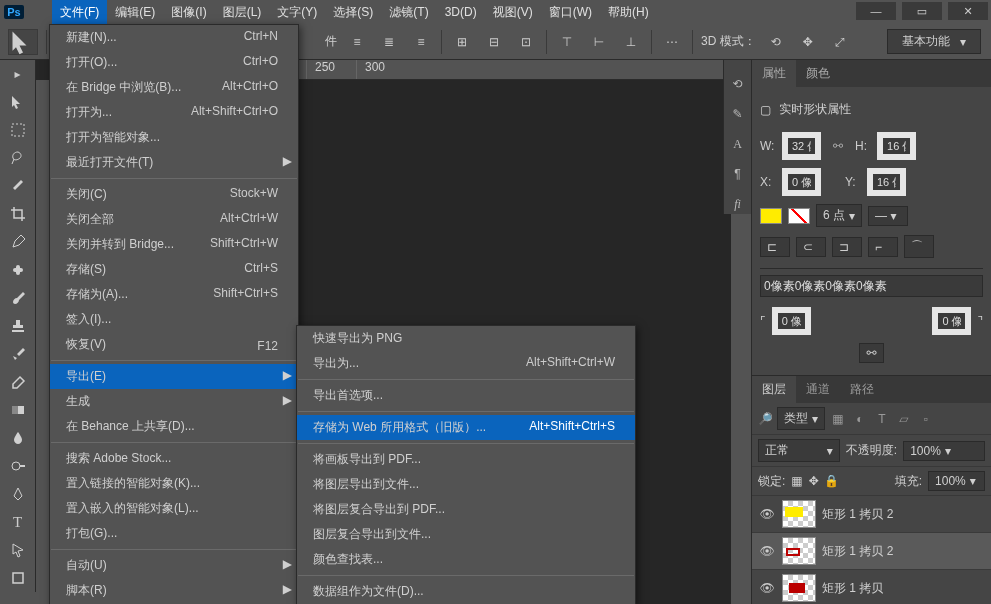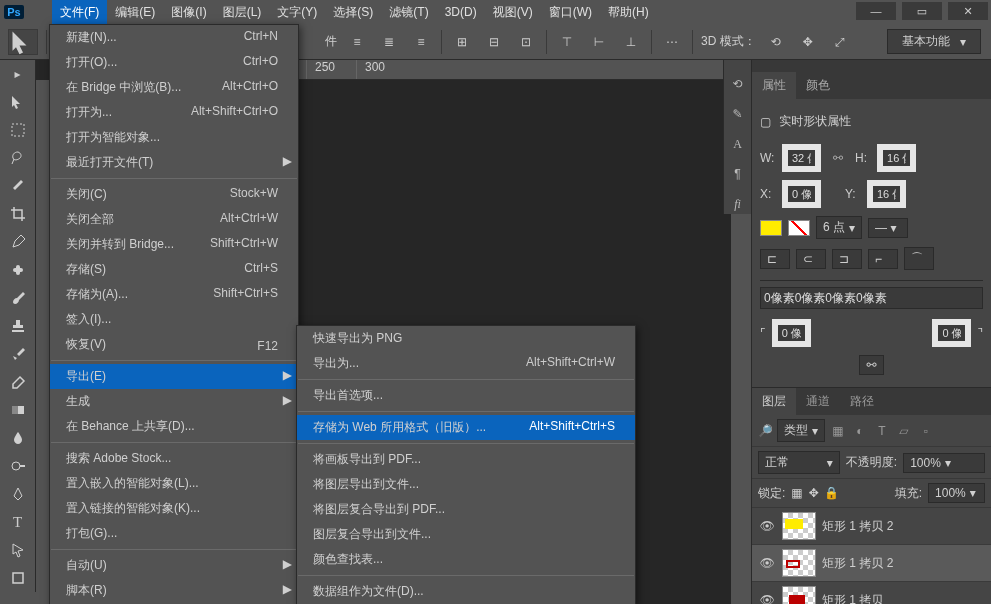--- a/index.html
+++ b/index.html
@@ -32,21 +32,21 @@
 .ruler-h { position:absolute; top:0; left:20px; right:0; height:20px; background:#535353; border-bottom:1px solid #2a2a2a; display:flex; color:#aaa; font-size:9px; overflow:hidden; }
 .ruler-h span { width:50px; text-align:left; padding-left:8px; border-left:1px solid #666; }
 .ruler-v { position:absolute; top:20px; left:0; width:20px; bottom:0; background:#535353; border-right:1px solid #2a2a2a; }
 
 
 .rail { position:absolute; right:240px; top:60px; width:28px; background:#454545; border-left:1px solid #2a2a2a; display:flex; flex-direction:column; align-items:center; gap:10px; padding-top:14px; }
 .rail .ri { width:20px; height:20px; display:flex; align-items:center; justify-content:center; color:#bbb; }
 
 .panels { position:absolute; right:0; top:60px; width:240px; bottom:0; background:#454545; border-left:1px solid #2a2a2a; }
 .panel-tabs { display:flex; background:#383838; }
-.panel-tabs .pt { padding:5px 10px; color:#aaa; background:#454545;margin-top:12px; }
+.panel-tabs .pt { padding:5px 10px; color:#aaa; background:#454545; }
 .panel-tabs .pt.inactive { background:#383838; }
 .panel-body { padding:8px; }
 
 .prop-title { display:flex; align-items:center; gap:8px; padding:6px 0 10px; }
 .prop-row { display:flex; align-items:center; gap:6px; padding:4px 0; }
 .prop-row .lbl { color:#ccc; width:16px; }
 .prop-row input { width:39px; background:#3a3a3a; border:6px solid #e5e5e5; color:#ddd; padding:2px 4px; font-size:11px; }
 .link-icon { padding:0 6px; color:#aaa; }
 .color-sw { width:22px; height:16px; border:1px solid #888; }
 .sel-box { background:#3a3a3a; border:1px solid #2a2a2a; padding:2px 6px; display:flex; align-items:center; gap:4px; }
@@ -448,24 +448,24 @@
       <span class="arrow">▶</span>
     </div>
     <div class="row">
       <span>在 Behance 上共享(D)...</span>
     </div>
     <div class="sep"></div>
     <div class="row">
       <span>搜索 Adobe Stock...</span>
     </div>
     <div class="row">
+      <span>置入链接的智能对象(K)...</span>
+    </div>
+    <div class="row">
       <span>置入嵌入的智能对象(L)...</span>
-    </div>
-    <div class="row">
-      <span>置入链接的智能对象(K)...</span>
     </div>
     <div class="row dis">
       <span>打包(G)...</span>
     </div>
     <div class="sep"></div>
     <div class="row">
       <span>自动(U)</span>
       <span class="arrow">▶</span>
     </div>
     <div class="row">

